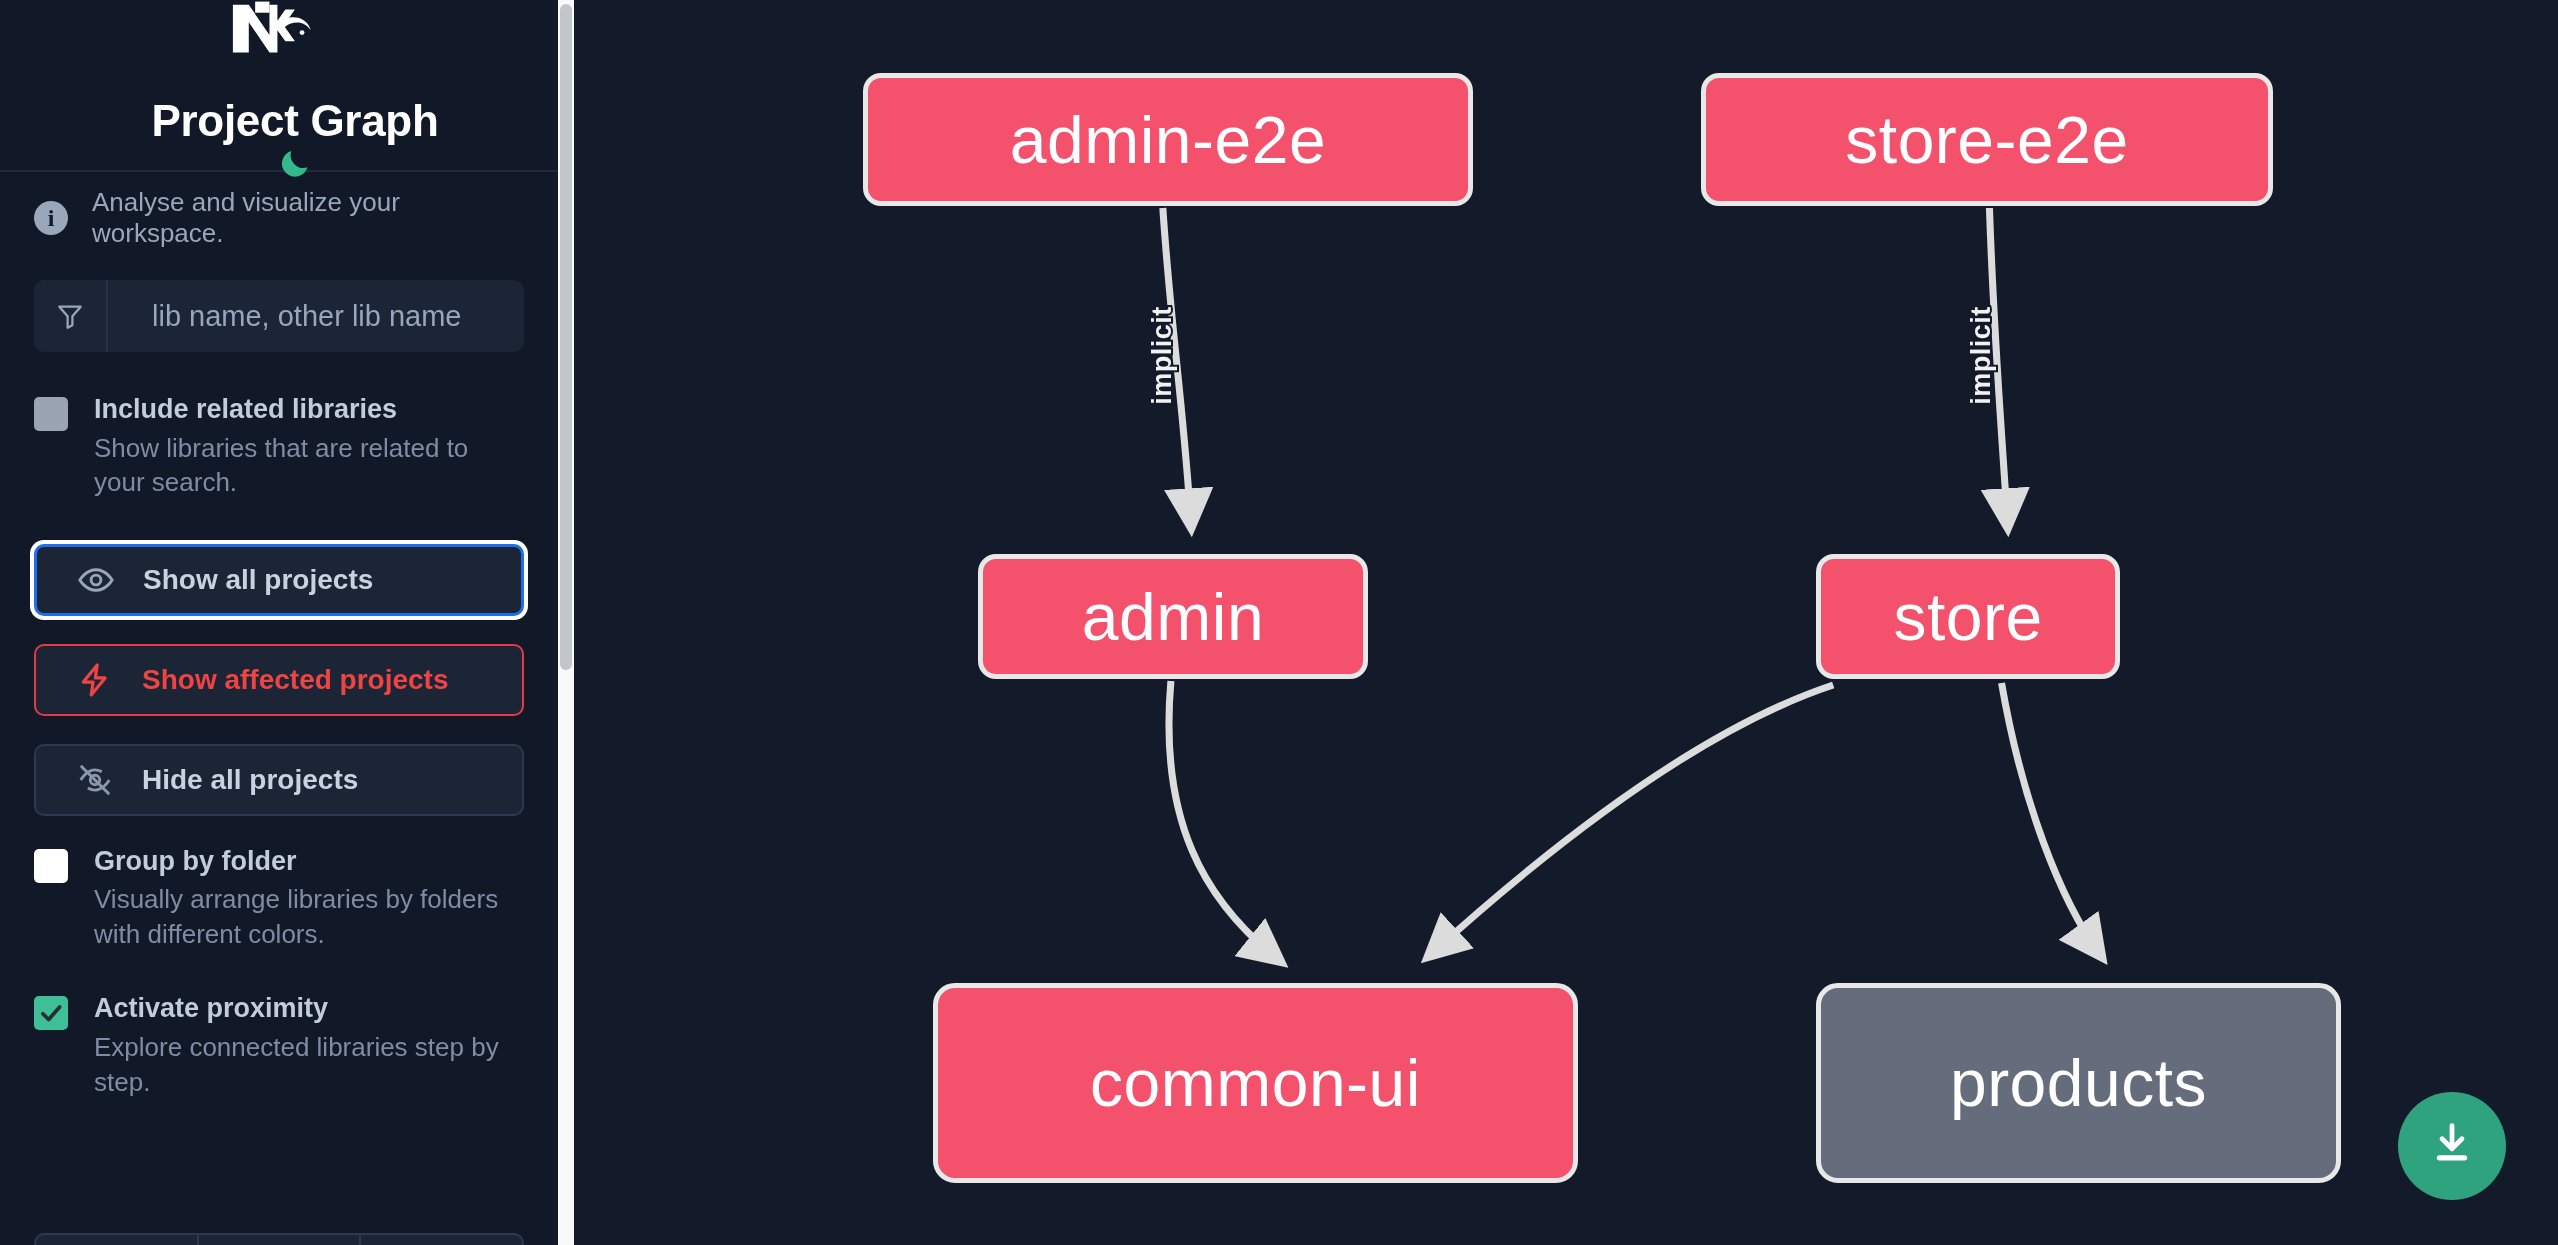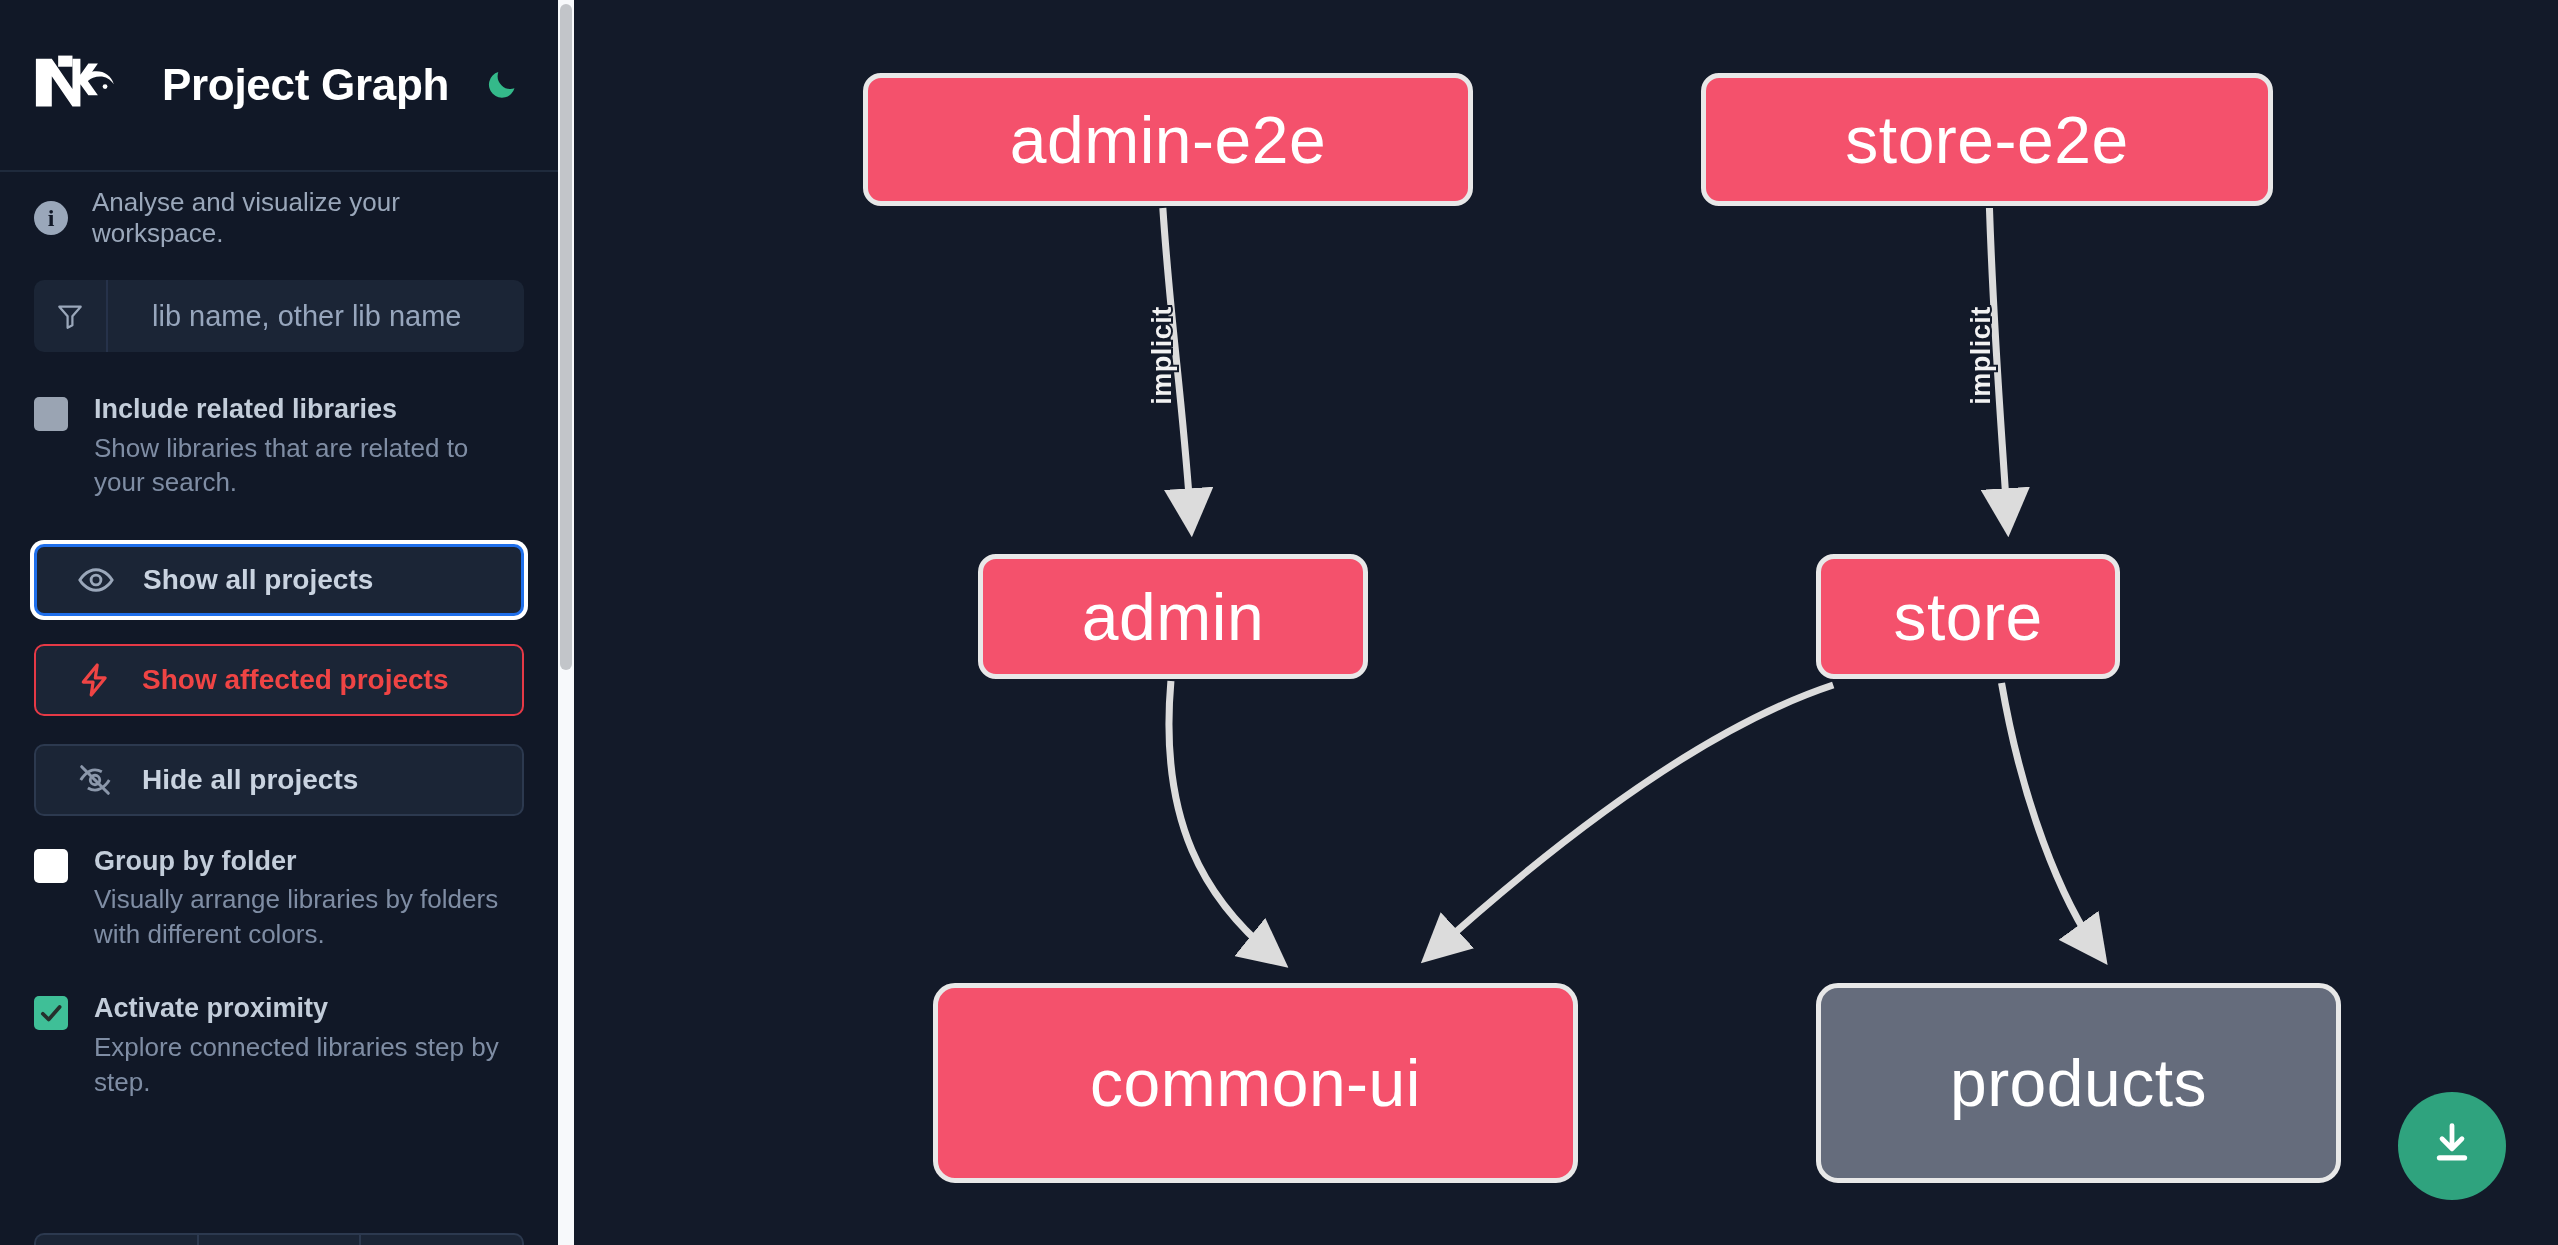--- a/index.html
+++ b/index.html
@@ -17,20 +17,21 @@
     width: 558px; height: 1245px;
     background: #111827;
     flex: 0 0 558px;
     overflow: hidden;
   }
   .sb-header {
     height: 172px;
     display: flex; align-items: center;
     padding: 0 34px;
     border-bottom: 2px solid #1f2a3c;
+    flex-direction: column;
   }
   .nx-logo { width: 96px; height: 62px; flex: 0 0 96px; }
   .app-title {
     color: #ffffff;
     font-size: 44px;
     font-weight: 700;
     letter-spacing: -0.3px;
     margin-left: 32px;
     white-space: nowrap;
   }

